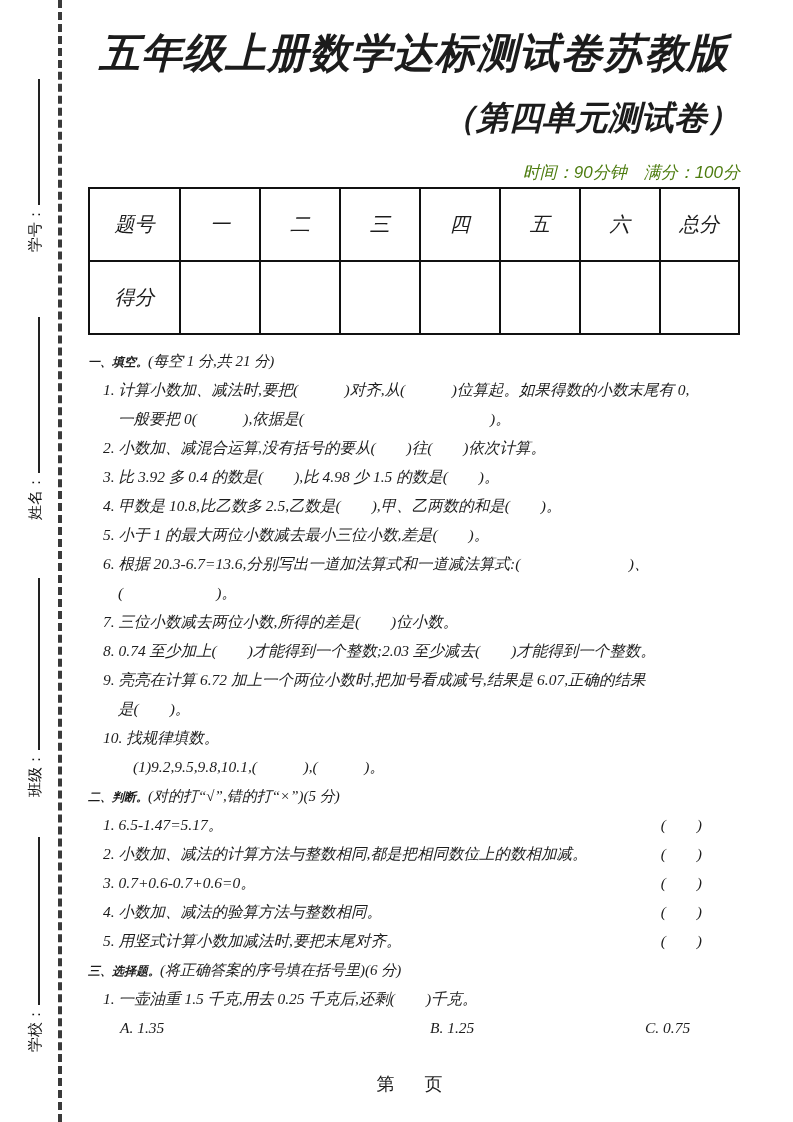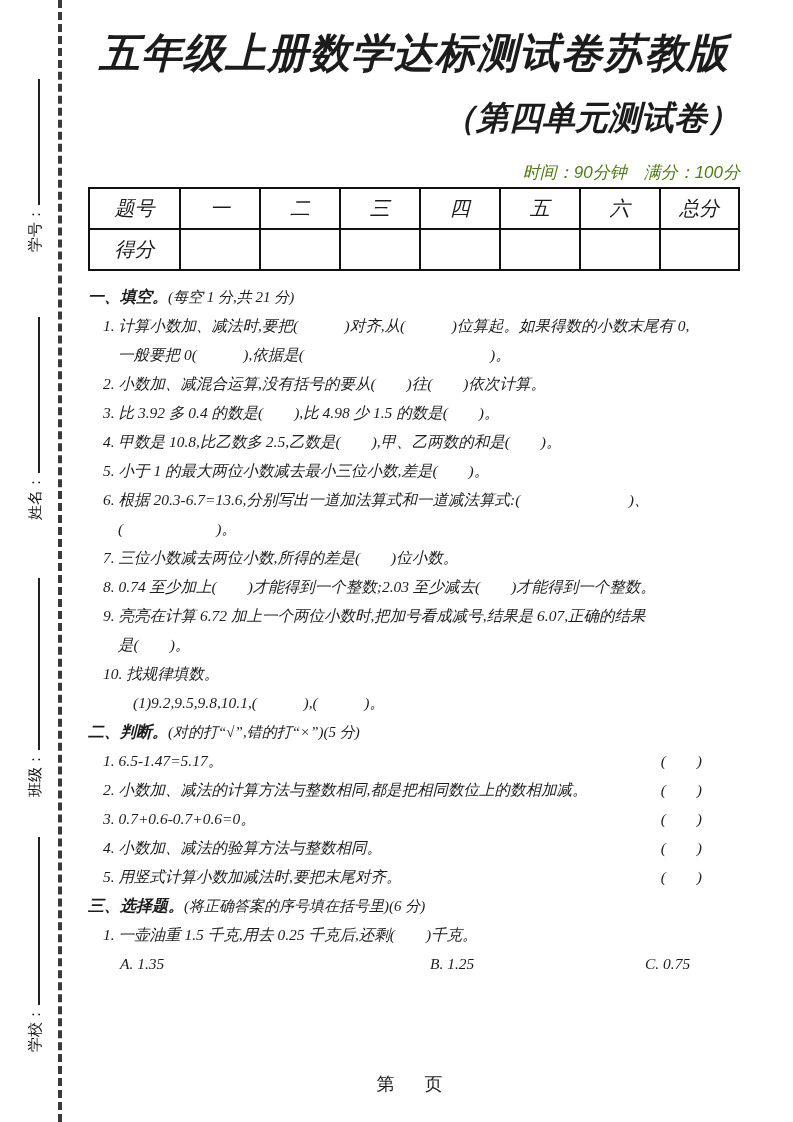--- a/index.html
+++ b/index.html
@@ -38,29 +38,29 @@
   }
   .meta{
     margin-top:24px;font-size:17px;text-align:right;
     font-family:"Liberation Sans",sans-serif;color:#4d7c0f;
   }
   table.score{
     margin-top:3px;border-collapse:collapse;width:100%;table-layout:fixed;
   }
   table.score td{
     border:2px solid #111;height:39px;text-align:center;vertical-align:middle;
-    font-size:20px;font-family:"Liberation Sans",sans-serif;padding:0;
+    font-size:20px;font-family:"Liberation Sans",sans-serif;padding:16px;
   }
   table.score col.c-first{width:14%;}
   table.score col.c-mid{width:12.3%;}
   table.score col.c-last{width:12.2%;}
 
   #sections{margin-top:11px;}
   .line{height:29px;line-height:29px;font-size:15.5px;white-space:nowrap;}
-  .sec-head .bold{font-weight:700;font-size:16px;}
+  .sec-head .bold{font-weight:700;font-size:12px;}
   .sec-head .note{font-size:15px;}
   .ind1{padding-left:15px;}
   .ind2{padding-left:30px;}
   .ind3{padding-left:45px;}
   .judge{display:flex;}
   .judge .txt{flex:1 1 auto;}
   .judge .br{flex:0 0 auto;margin-right:38px;}
   .opt{display:inline-block;}
   .opt0{margin-left:32px;width:310px;}
   .opt1{width:215px;}

